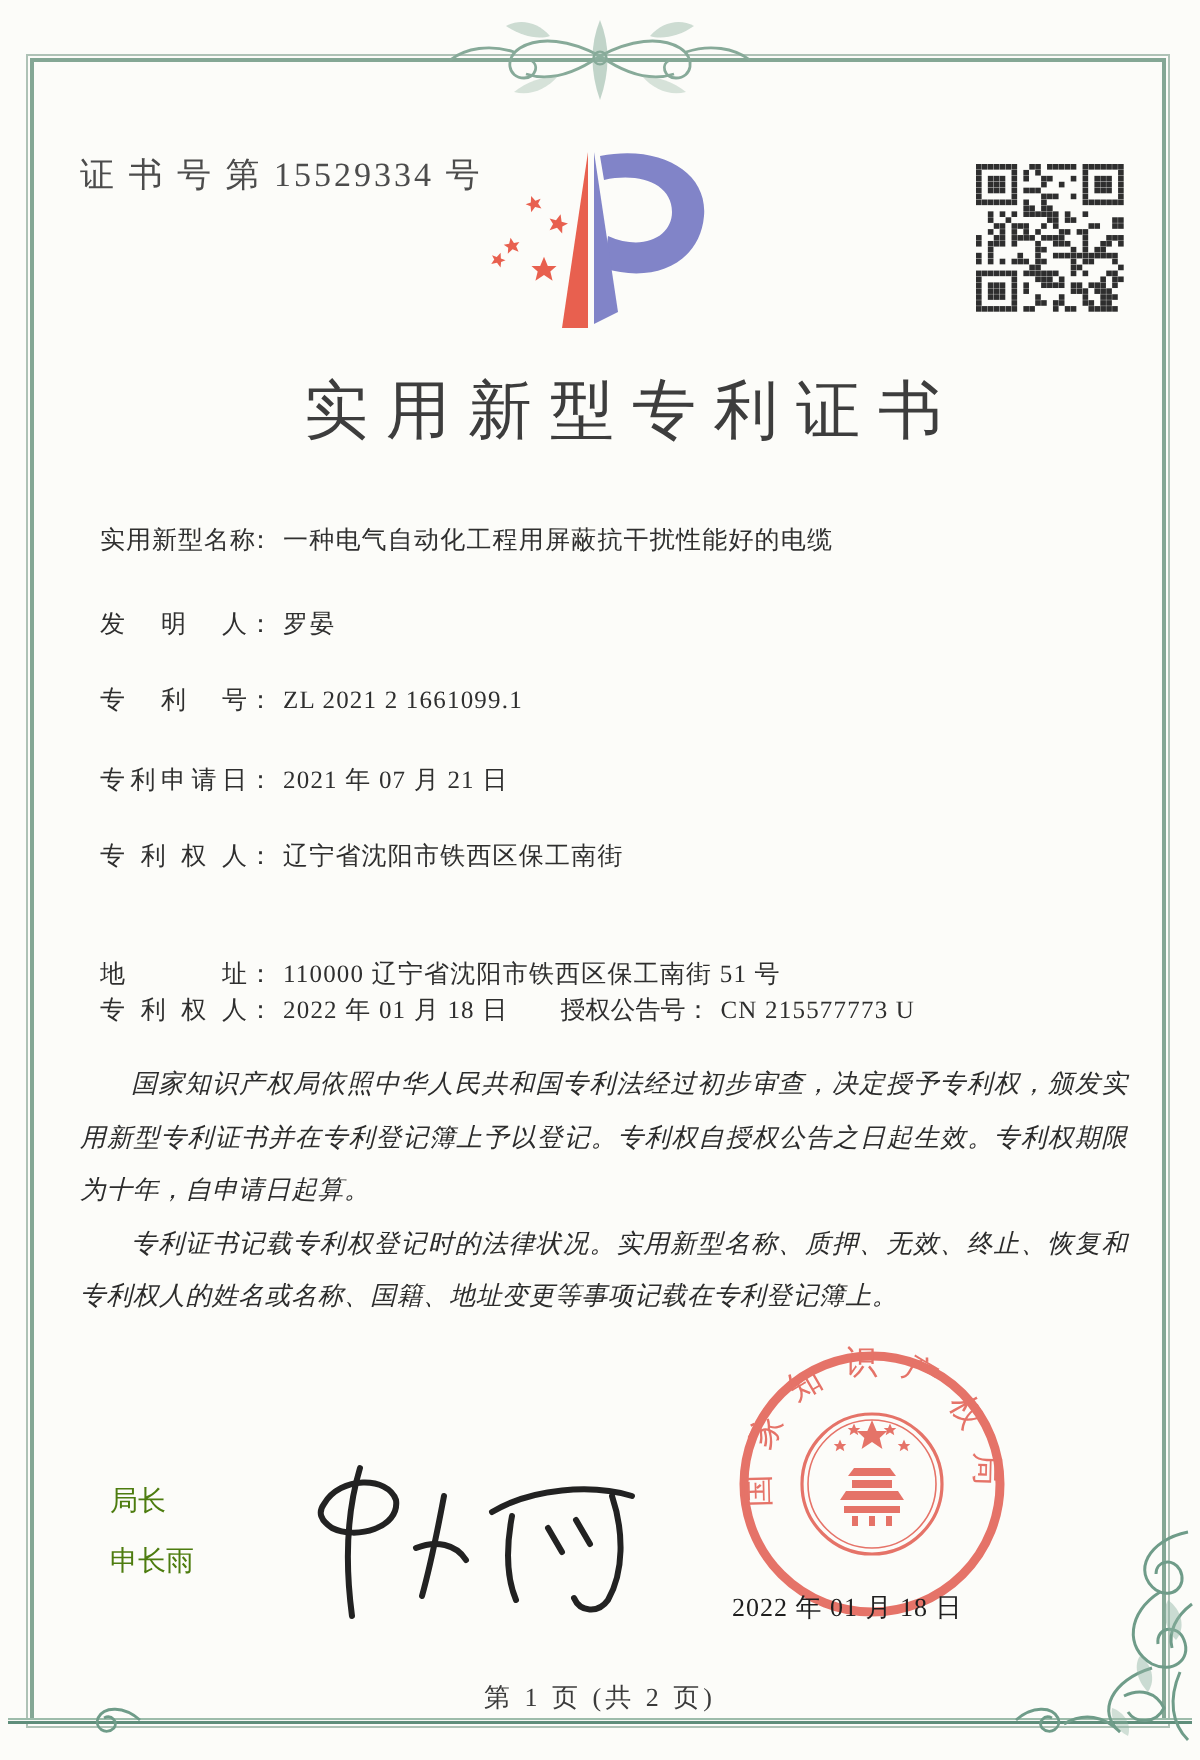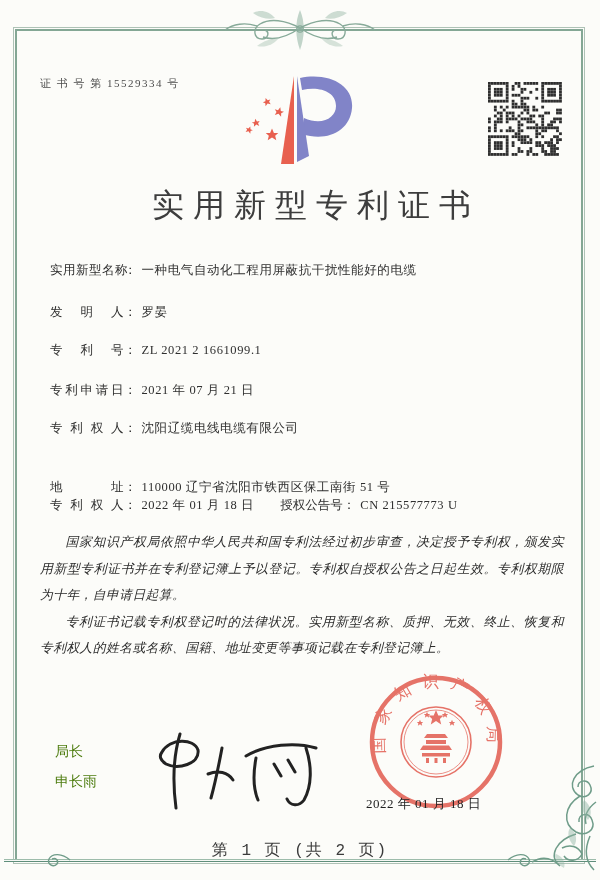--- a/index.html
+++ b/index.html
@@ -8,21 +8,21 @@
     background:#fcfcf9; overflow:hidden;
     font-family:"Liberation Serif","DejaVu Serif",serif;
     color:#333;
   }
   
   .frame{position:absolute; left:13px; top:27px; right:15px; bottom:16px;
          border:1px solid #aec2b6; pointer-events:none;}
   .frame-inner{position:absolute; inset:1px; border:2px solid #84a795;}
   .bottom-rule{position:absolute; left:4px; right:4px; top:859px; height:3px;
          background:linear-gradient(#9dbcab 0 1px,#f6f8f5 1px 1.6px,#5f8e7b 1.6px 3px);}
-  .cert-no{position:absolute; left:40px; top:76px; font-size:11px;
+  .cert-no{position:absolute; left:40px; top:76px; font-size:17px;
          letter-spacing:1.5px; color:#4c4c4c;}
   .title{position:absolute; left:0; top:184px; width:100%; text-align:center;
          font-size:32px; letter-spacing:9px; color:#3d3d3d; font-weight:500;padding-left:16px;}
   .logo{position:absolute; left:234px; top:74px;}
   .qr{position:absolute; left:488px; top:82px;}
   .fields{position:absolute; left:0; top:0; width:100%; font-size:12.5px; color:#2f2f2f;}
   .f-row{position:absolute; left:50px; white-space:nowrap;}
   .f-label{display:inline-block; width:74px; text-align:justify; text-align-last:justify;
            letter-spacing:.5px; vertical-align:top;}
   .f-colon{display:inline-block;}
@@ -32,21 +32,21 @@
   .paras{position:absolute; left:40px; right:36px; top:529px;
          font-size:12.8px; line-height:26.5px; text-align:justify;
          font-style:italic; color:#2c2c2c;}
   .paras p{margin:0; text-indent:2em; letter-spacing:.4px;font-family:Liberation Serif, serif;}
   .officer{position:absolute; left:55px; top:737px; font-size:14px; line-height:30px; color:#4d7c0f;}
   .sig{position:absolute; left:150px; top:726px;}
   .seal{position:absolute; left:360px; top:666px; opacity:.82;}
   .seal-date{position:absolute; left:366px; top:795px; font-size:13px;
          letter-spacing:.5px; color:#1f1f1f;}
   .footer{position:absolute; left:0; top:840px; width:100%; text-align:center;
-         font-size:16px; letter-spacing:2px; color:#3b3b3b;font-family:Liberation Mono, monospace;}
+         font-size:13px; letter-spacing:2px; color:#3b3b3b;}
   .deco{position:absolute; pointer-events:none;}
 </style>
 </head>
 <body>
 
 <div class="page">
 
   <div class="frame">
     <div class="frame-inner"></div>
   </div>
@@ -409,21 +409,21 @@
     <div class="f-row r2">
       <span class="f-label">发明人</span><span class="f-colon">：</span><span class="f-value">罗晏</span>
     </div>
     <div class="f-row r3">
       <span class="f-label">专利号</span><span class="f-colon">：</span><span class="f-value">ZL 2021 2 1661099.1</span>
     </div>
     <div class="f-row r4">
       <span class="f-label">专利申请日</span><span class="f-colon">：</span><span class="f-value">2021 年 07 月 21 日</span>
     </div>
     <div class="f-row r5">
-      <span class="f-label">专利权人</span><span class="f-colon">：</span><span class="f-value">沈阳辽缆电线电缆有限公司</span>
+      <span class="f-label">专利权人</span><span class="f-colon">：</span><span class="f-value">辽宁省沈阳市铁西区保工南街</span>
     </div>
     <div class="f-row r6">
       <span class="f-label">地址</span><span class="f-colon">：</span><span class="f-value">110000 辽宁省沈阳市铁西区保工南街 51 号</span>
     </div>
     <div class="f-row r7">
       <span class="f-label">专利权人</span><span class="f-colon">：</span><span class="f-value">2022 年 01 月 18 日</span><span class="f-pair2"><span>授权公告号</span><span class="f-colon">：</span><span class="f-value">CN 215577773 U</span></span>
     </div>
   </div>
 
   <div class="paras">

